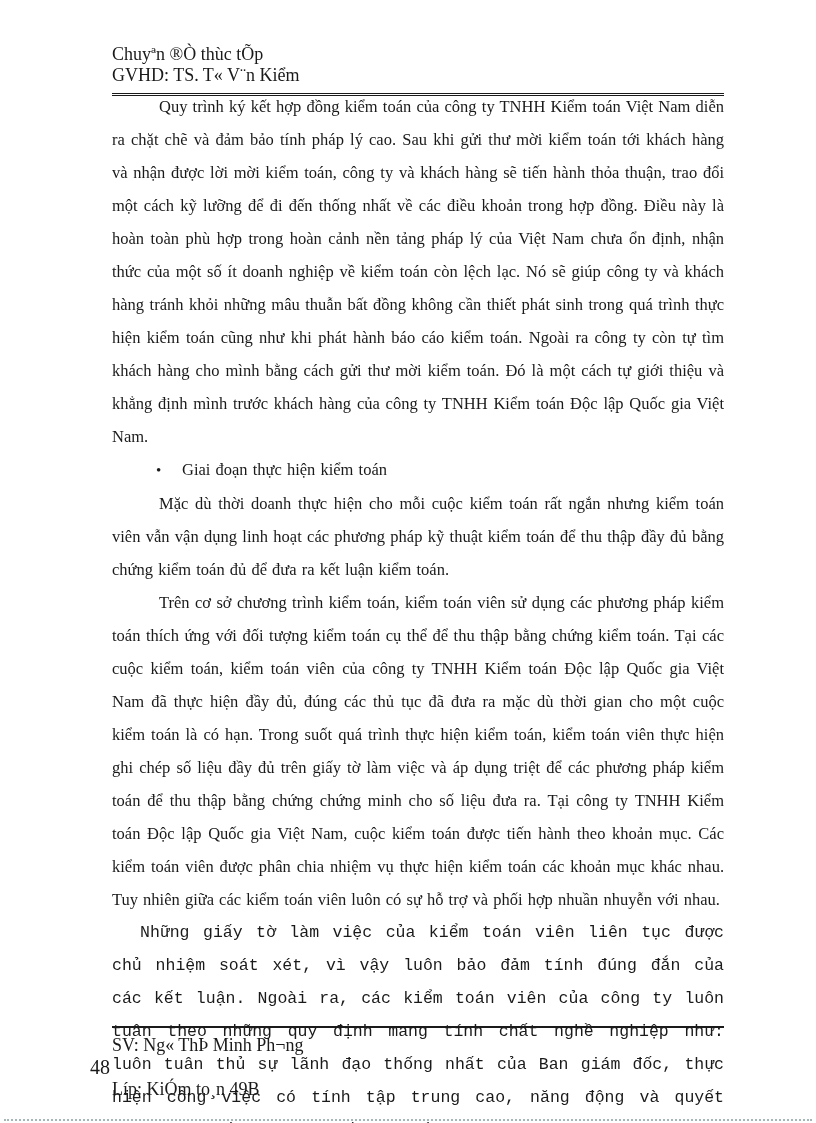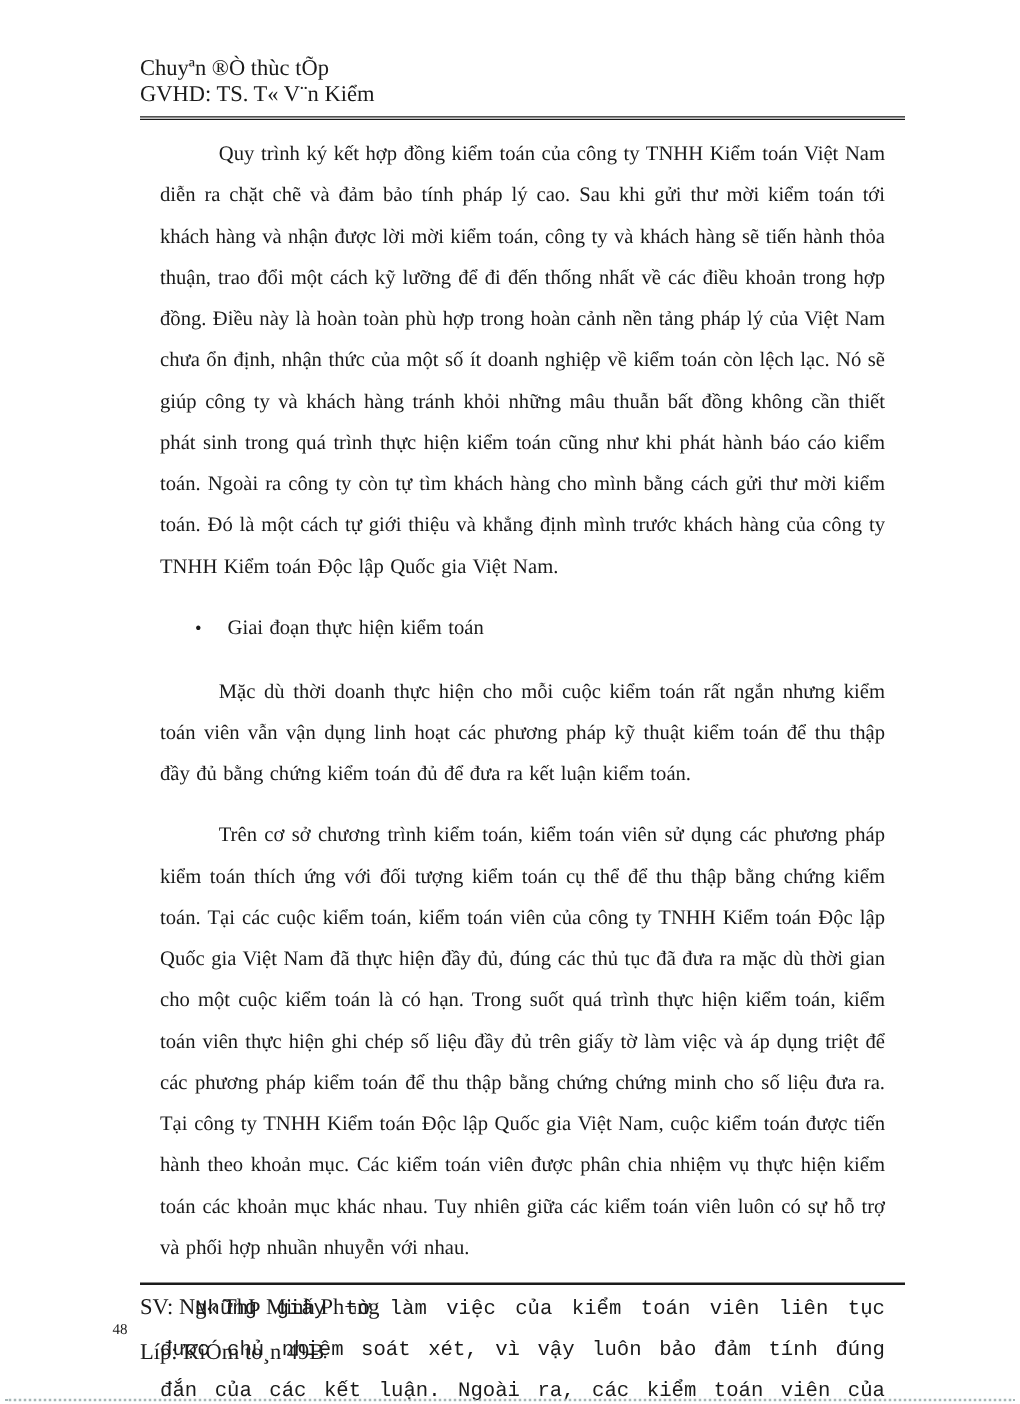--- a/index.html
+++ b/index.html
@@ -31,21 +31,21 @@
   
   .docbody {
     position: absolute;
     left: 112px; width: 612px; top: 90px;
     font-size: 16.5px;
     line-height: 33px;
     text-align: justify;
     word-spacing: 0.06em;
   }
   .docbody p {
-    margin: 16px;
+    margin: 0;
     text-indent: 47px;
   }
   .docbody p.small-indent {
     text-indent: 28px;
     font-family: Liberation Mono, monospace;
   }
   .bullet-line {
     padding-left: 44px;
   }
   .bullet-line .marker {
@@ -58,21 +58,21 @@
     position: absolute;
     left: 112px; width: 612px; top: 1026px;
     border-top: 2px solid #1a1a1a;
     padding-top: 7px;
     font-size: 18px;
     display: flex;
     align-items: baseline;
     flex-direction: column;
   }
   .footer .f-left  { flex: 1 1 0; text-align: left; }
-  .footer .f-center{ flex: 0 0 auto; font-size: 12px; transform: translateX(-22px); }
+  .footer .f-center{ flex: 0 0 auto; font-size: 20px; transform: translateX(-22px); }
   .footer .f-right { flex: 1 1 0; text-align: right; }
   
   .bottom-dots {
     position: absolute;
     left: 4px; right: 4px; bottom: 2px;
     height: 0;
     border-bottom: 2px dotted #8fa5a5;
     opacity: 0.8;
   }
 </style>

